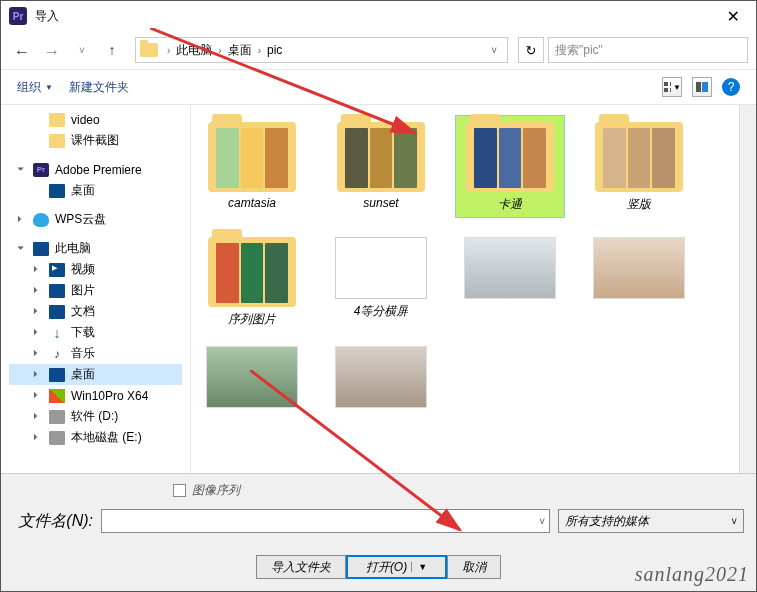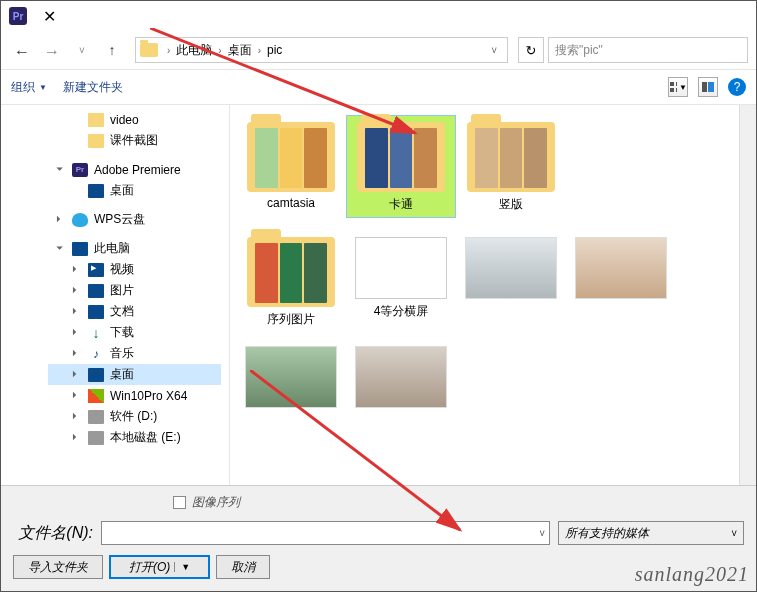--- a/index.html
+++ b/index.html
@@ -17,29 +17,29 @@
 .nav-up { width: 26px; height: 26px; display: flex; align-items: center; justify-content: center; font-size: 14px; color: #333; cursor: pointer; }
 .addrbar { flex: 1; height: 26px; border: 1px solid #ccc; display: flex; align-items: center; padding: 0 4px; margin: 0 6px; }
 .folder-mini { width: 18px; height: 14px; background: #f7d679; border-radius: 2px; position: relative; margin-right: 6px; }
 .folder-mini::before { content: ""; position: absolute; top: -3px; left: 0; width: 8px; height: 3px; background: #f7d679; border-radius: 1px 1px 0 0; }
 .crumb { font-size: 12px; padding: 0 3px; }
 .crumb-sep { font-size: 10px; color: #666; padding: 0 3px; }
 .addr-drop { margin-left: auto; font-size: 10px; color: #666; padding: 0 6px; }
 .refresh-btn { width: 26px; height: 26px; border: 1px solid #ccc; display: flex; align-items: center; justify-content: center; font-size: 13px; cursor: pointer; }
 .searchbox { width: 200px; height: 26px; border: 1px solid #ccc; display: flex; align-items: center; padding: 0 6px; font-size: 12px; color: #888; }
 
-.toolbar { height: 36px; border-top: 1px solid #e6e6e6; border-bottom: 1px solid #e6e6e6; display: flex; align-items: center; padding: 0 10px; gap: 16px; }
+.toolbar { height: 36px; border-top: 1px solid #e6e6e6; border-bottom: 1px solid #e6e6e6; display: flex; align-items: center; padding: 0 16px; gap: 16px; }
 .tb-item { font-size: 12px; color: #248; cursor: pointer; display: flex; align-items: center; gap: 4px; }
 .tb-drop { font-size: 8px; }
 .tb-right { margin-left: auto; display: flex; align-items: center; gap: 10px; }
 .view-btn { width: 20px; height: 20px; border: 1px solid #aaa; display: flex; align-items: center; justify-content: center; background: linear-gradient(#fff, #eee); }
 .help-btn { width: 18px; height: 18px; border-radius: 50%; background: #0078d7; color: #fff; font-size: 12px; display: flex; align-items: center; justify-content: center; }
 
 .body-area { flex: 1; display: flex; min-height: 0; }
-.tree { width: 190px; border-right: 1px solid #e6e6e6; overflow-y: auto; padding: 4px 8px; font-size: 12px; margin-left: 39px; }
+.tree { width: 190px; border-right: 1px solid #e6e6e6; overflow-y: auto; padding: 4px 8px; font-size: 12px; }
 .tree-item { display: flex; align-items: center; height: 21px; padding-left: 24px; gap: 6px; cursor: pointer; }
 .tree-item.indent2 { padding-left: 40px; }
 .tree-item.selected { background: #cde8ff; }
 .ti-icon { width: 16px; height: 14px; flex-shrink: 0; }
 .ico-folder { background: #f7d679; border-radius: 1px; }
 .ico-pr { background: #2a2363; border-radius: 2px; display:flex;align-items:center;justify-content:center;color:#9993f5;font-size:8px;font-weight:bold; }
 .ico-monitor { background: #0a4a8a; border-radius: 1px; }
 .ico-cloud { background: #2fa8e6; border-radius: 50% 50% 40% 40%; }
 .ico-pc { background: #0a4a8a; border-radius: 1px; }
 .ico-video { background: #0a4a8a; border-radius: 1px; position:relative; }
@@ -47,21 +47,21 @@
 .ico-pic { background: #0a4a8a; border-radius: 1px; }
 .ico-doc { background: #0a4a8a; border-radius: 1px; }
 .ico-down { color: #0a7a3a; font-weight:bold; display:flex;align-items:center;justify-content:center;font-size:14px; }
 .ico-music { color: #0a4a8a; display:flex;align-items:center;justify-content:center;font-size:12px; }
 .ico-win { background: linear-gradient(45deg,#f25022 50%,#7fba00 50%); }
 .ico-drive { background: #999; border-radius: 1px; }
 .exp-tri { position: absolute; left: 8px; font-size: 9px; color: #666; }
 .tree-item { position: relative; }
 
 .filepane { flex: 1; overflow-y: auto; padding: 10px 6px; position: relative; }
-.file-grid { display: flex; flex-wrap: wrap; gap: 6px 0; align-content: flex-start; }
+.file-grid { display: flex; flex-wrap: wrap; gap: 6px 19px; align-content: flex-start; font-style: italic; }
 .file-item { width: 110px; display: flex; flex-direction: column; align-items: center; padding: 6px 2px 4px; border: 1px solid transparent; cursor: pointer; }
 .file-item.selected { background: #bef264; border: 1px solid #8cc8f0; }
 .folder-thumb { width: 88px; height: 70px; position: relative; }
 .folder-back { position: absolute; inset: 0; background: #f7d37a; border-radius: 4px; }
 .folder-back::before { content:""; position:absolute; top:-8px; left:4px; width:30px; height:10px; background:#f7d37a; border-radius:3px 3px 0 0; }
 .folder-pics { position: absolute; top: 6px; left: 8px; right: 8px; bottom: 4px; display: flex; gap: 2px; }
 .fp { flex:1; border-radius: 1px; }
 .img-thumb { width: 92px; height: 62px; border: 1px solid #ddd; }
 .file-label { font-size: 12px; margin-top: 4px; text-align: center; max-width: 100%; overflow: hidden; white-space: nowrap; text-overflow: ellipsis; }
 
@@ -69,37 +69,38 @@
 
 .bottom { border-top: 1px solid #ccc; padding: 8px 12px 12px; background: #f0f0f0; font-style: italic; }
 .imgseq-row { display: flex; align-items: center; padding-left: 160px; margin-bottom: 10px; font-size: 12px; color: #555; gap: 6px; }
 .chk { width: 13px; height: 13px; border: 1px solid #888; background: #fff; }
 .filename-row { display: flex; align-items: center; gap: 8px; }
 .fn-label { font-size: 16px; text-align: right; width: 80px; }
 .fn-input { flex: 1; height: 24px; border: 1px solid #888; background: #fff; display: flex; align-items: center; padding: 0 4px; }
 .fn-drop { margin-left: auto; font-size: 10px; color: #555; }
 .filter-sel { width: 186px; height: 24px; border: 1px solid #888; background: #efefef; font-size: 12px; display:flex;align-items:center;padding:0 6px; }
 .filter-drop { margin-left: auto; font-size: 10px; }
-.btn-row { display: flex; justify-content: flex-start; gap: 6px; margin-top: 10px; }
+.btn-row { display: flex; justify-content: center; margin-top: 22px; }
 .btn { height: 24px; padding: 0 14px; font-size: 12px; border: 1px solid #888; background: #e8e8e8; display: flex; align-items: center; cursor: pointer; }
 .btn.primary { border: 2px solid #0078d7; padding: 0 18px; }
 .btn .drsep { margin-left:4px; border-left:1px solid #888; padding-left:6px; font-size:9px; }
 
 .red-arrow { position: absolute; pointer-events: none; }
 .ra1 { top: 28px; left: 150px; width: 280px; height: 120px; }
 .ra2 { top: 370px; left: 250px; width: 220px; height: 170px; }
 .watermark { position: absolute; right: 8px; bottom: 6px; font-size: 20px; font-style: italic; color: #444; opacity: .85; letter-spacing: 1px; pointer-events:none; font-family: "Segoe Script", cursive; }
 </style>
 </head>
 <body>
 
 <div class="window">
 
   <div class="titlebar">
     <div class="app-icon">Pr</div>
+    <div class="titlebar-title">导入</div>
     <div class="close-x">✕</div>
   </div>
 
   <div class="navbar">
     <div class="nav-arrow enabled">←</div>
     <div class="nav-arrow">→</div>
     <div class="nav-arrow" style="font-size:10px;">˅</div>
     <div class="nav-up">↑</div>
     <div class="addrbar">
       <div class="folder-mini"></div>
@@ -225,20 +226,31 @@
           <div class="file-item">
             <div class="folder-thumb">
     <div class="folder-back"></div>
     <div class="folder-pics">
       <div class="fp" style="background:#a7d496"></div>
       <div class="fp" style="background:#f5c95e"></div>
       <div class="fp" style="background:#c9843e"></div>
     </div>
             </div>
     <div class="file-label">camtasia</div>
+          </div>
+          <div class="file-item">
+            <div class="folder-thumb">
+    <div class="folder-back"></div>
+    <div class="folder-pics">
+      <div class="fp" style="background:#5a5a40"></div>
+      <div class="fp" style="background:#b88a3a"></div>
+      <div class="fp" style="background:#6a7a4a"></div>
+    </div>
+            </div>
+    <div class="file-label">sunset</div>
           </div>
           <div class="file-item selected">
             <div class="folder-thumb">
     <div class="folder-back"></div>
     <div class="folder-pics">
       <div class="fp" style="background:#2a4a82"></div>
       <div class="fp" style="background:#4a6aa2"></div>
       <div class="fp" style="background:#c5864e"></div>
     </div>
             </div>

